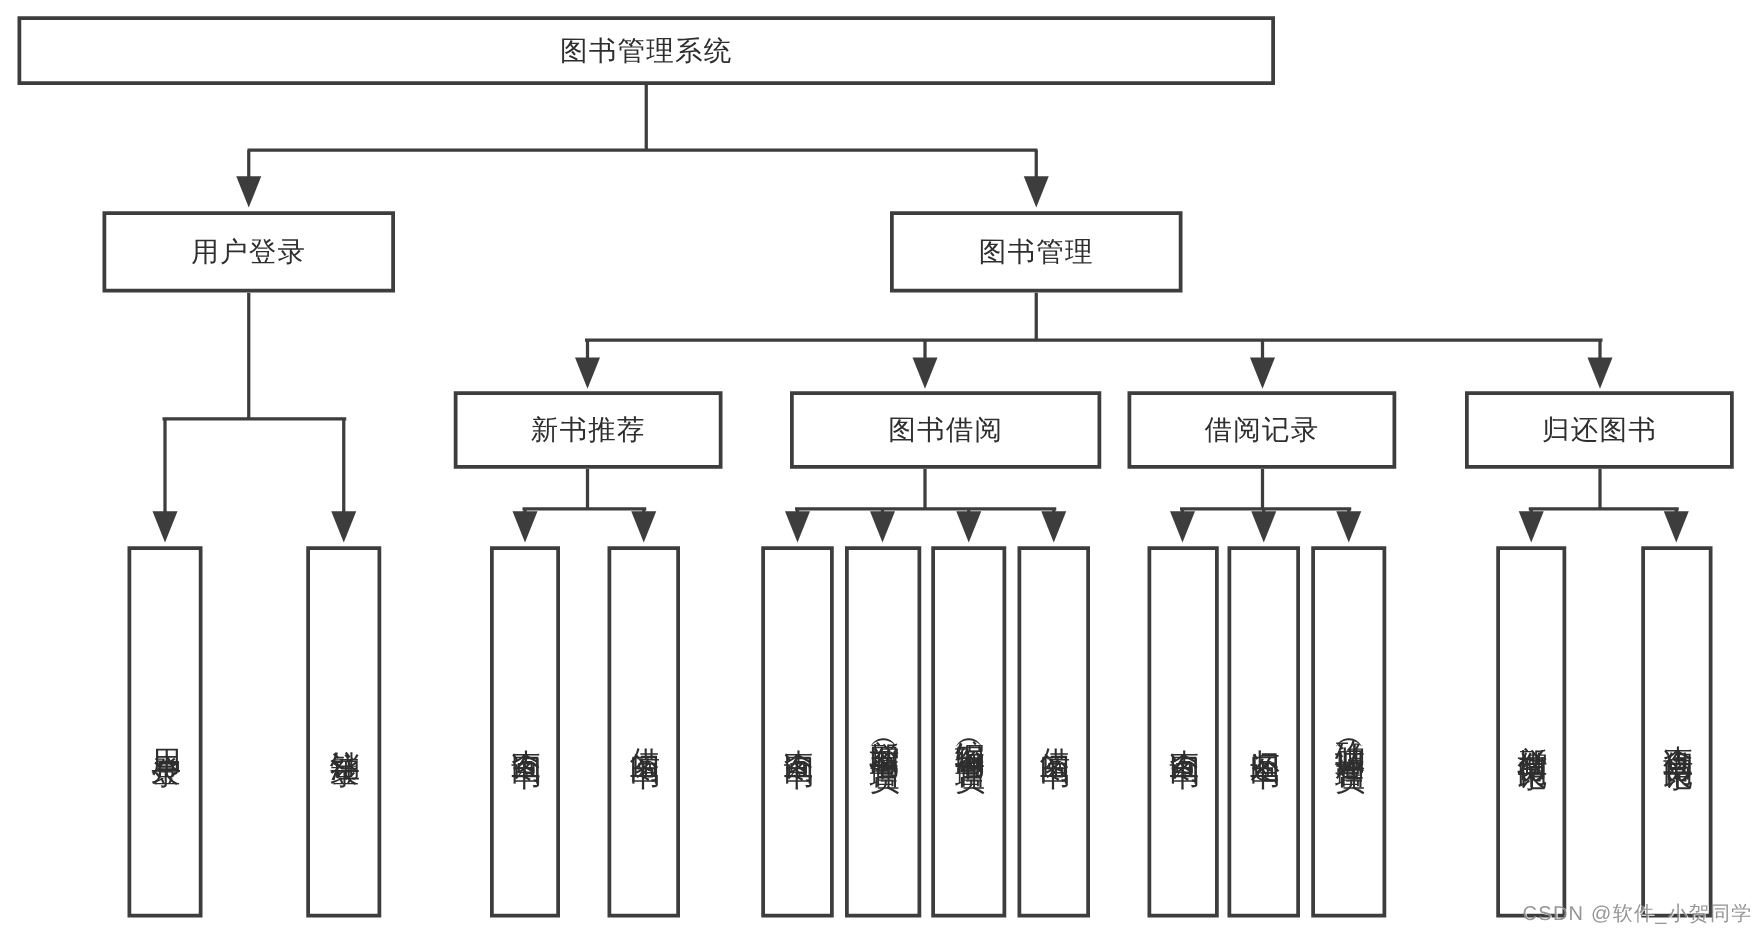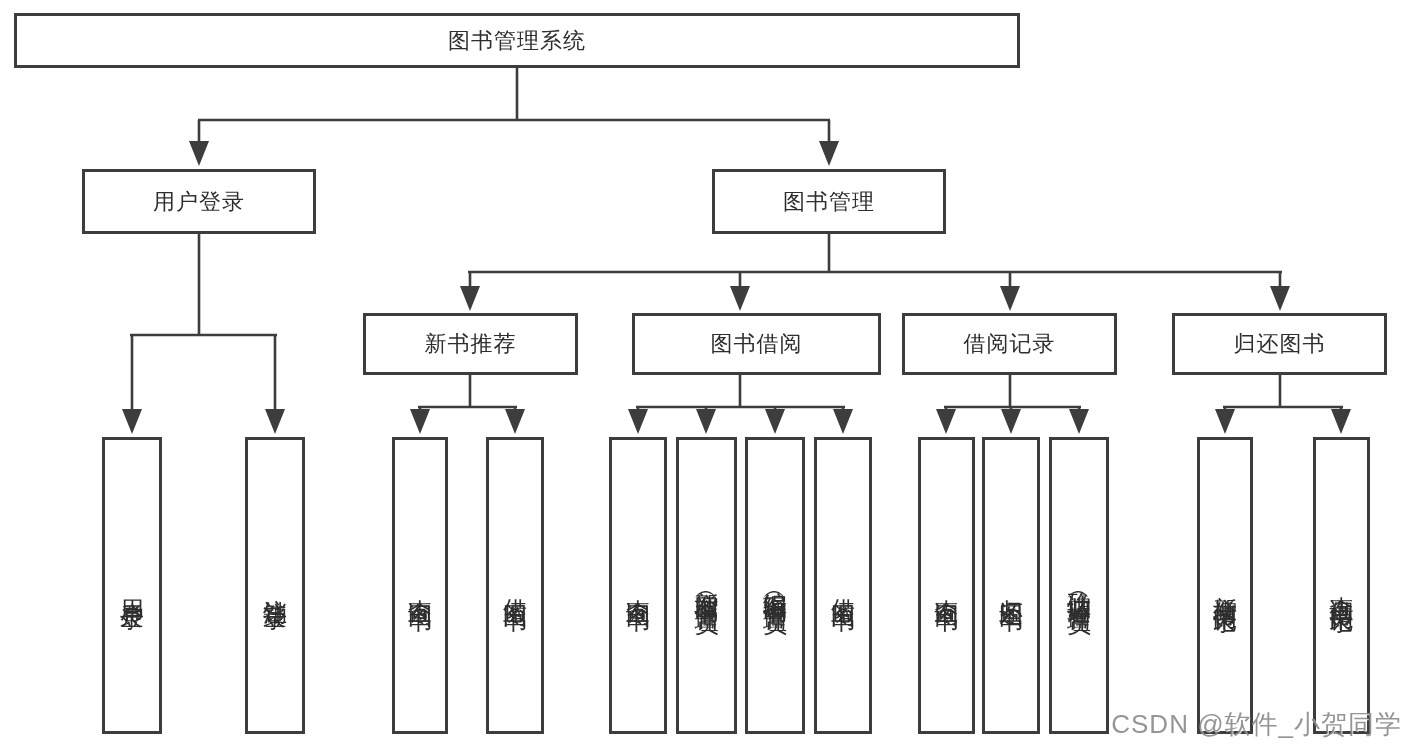--- a/index.html
+++ b/index.html
@@ -32,21 +32,21 @@
     writing-mode:vertical-rl;
     font-size:24px;
     letter-spacing:3px;
     line-height:1;
     text-align:center;
   }
   .watermark{
     position:absolute;
     right:3px;bottom:5px;
     z-index:10;
-    font-size:26px;
+    font-size:16px;
     color:var(--watermark);
     opacity:.9;
     letter-spacing:1px;
     text-shadow:1px 1px 0 rgba(255,255,255,.85);
     white-space:nowrap;
   }
 </style>
 </head>
 <body>
 

